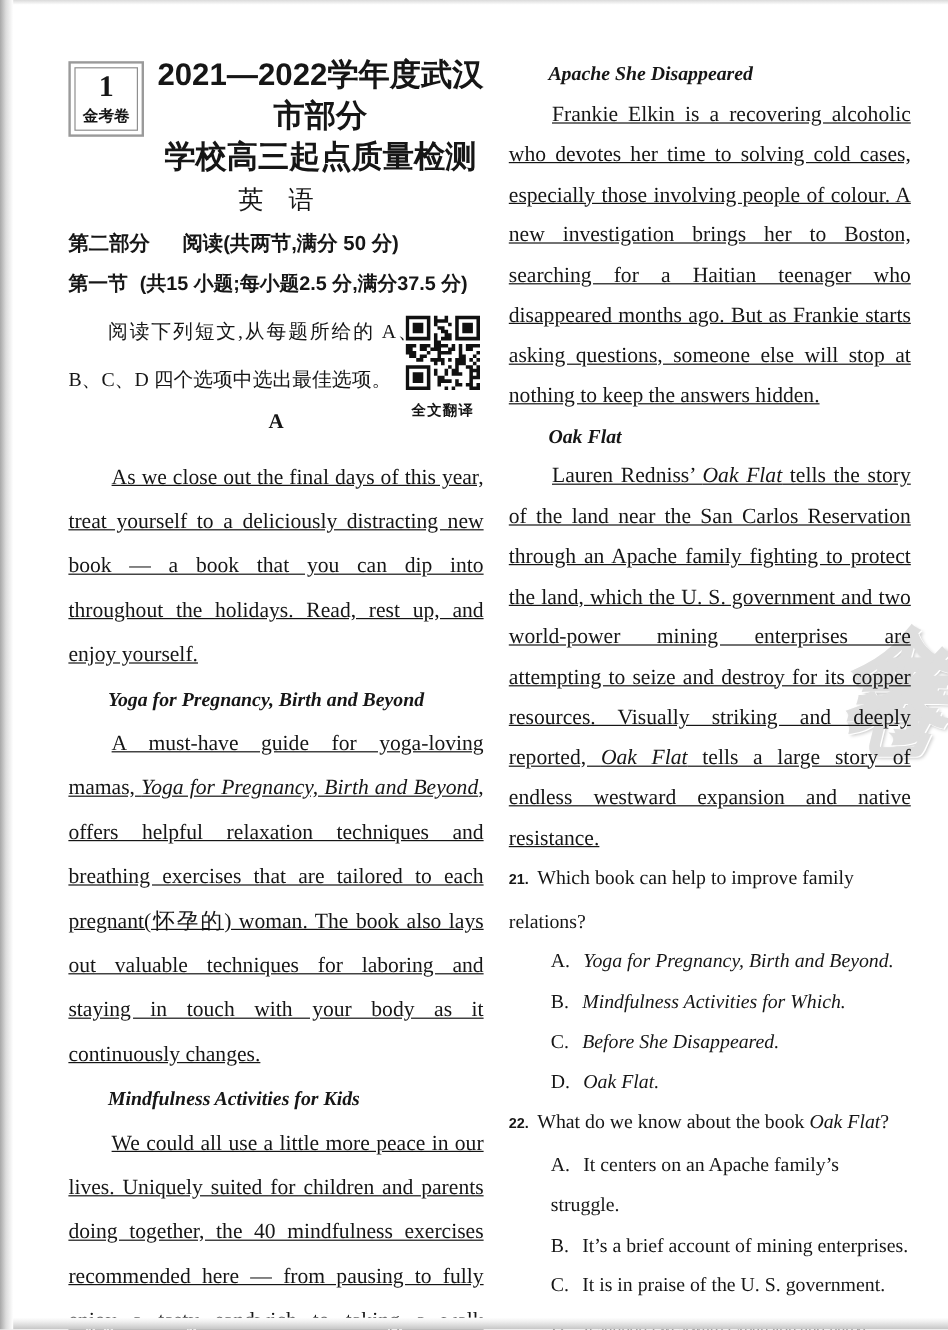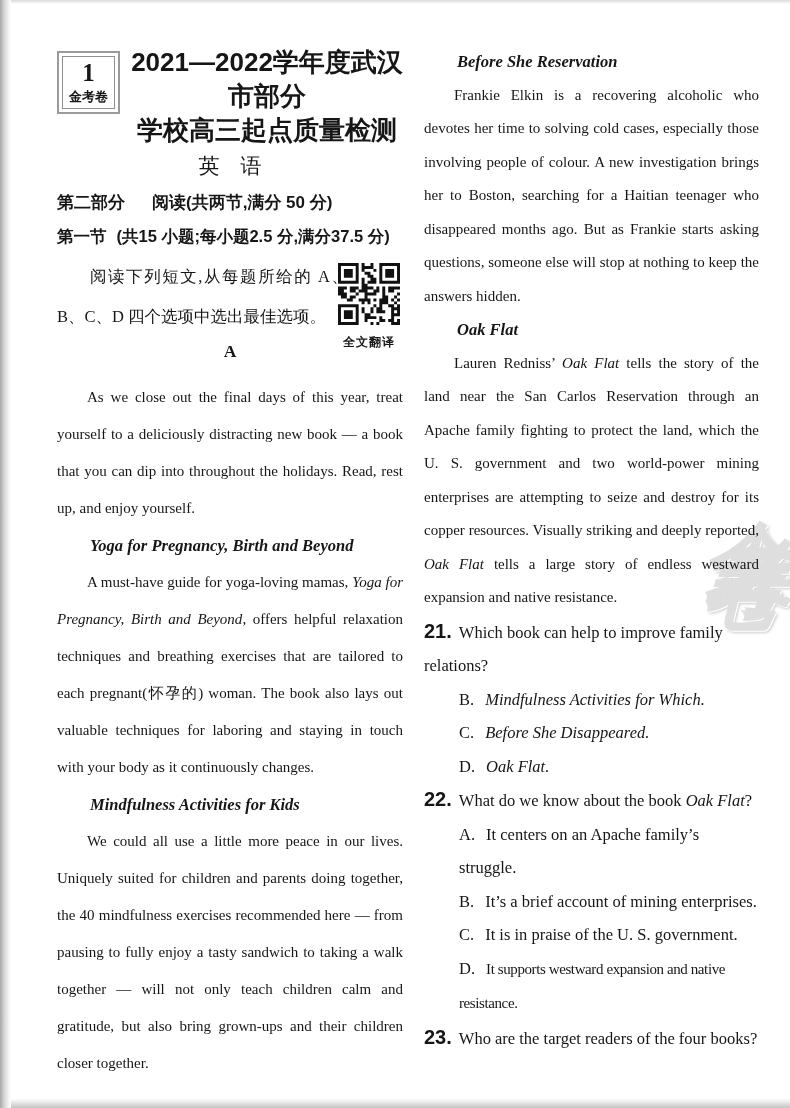--- a/index.html
+++ b/index.html
@@ -49,32 +49,32 @@
   .instr { width:291px; font-size:16.5px; line-height:40px; text-align:justify;
     text-indent:2em; }
   .qr { position:absolute; right:1px; top:6px; width:66px; text-align:center; }
   .qr svg { display:block; margin:0 auto; }
   .qr-caption { font-size:12px; margin-top:9px; font-weight:bold;
     font-family:"Liberation Sans",sans-serif; letter-spacing:1px; white-space:nowrap; }
 
   .passage-label { text-align:center; font-weight:bold; font-size:17.5px; margin-top:4px; }
 
   
-  .par { font-size:15px; line-height:37px; text-align:justify; text-indent:2em; }
+  .par { font-size:18px; line-height:37px; text-align:justify; text-indent:2em;text-decoration:underline; }
   .intro-par { margin-top:17px; }
   .book-heading { padding-left:2em; font-weight:bold; font-style:italic;
     font-size:16.5px; line-height:37px; }
   .col-right .par, .col-right .book-heading { line-height:33.5px; }
   .it { font-style:italic; }
 
   
   .q { font-size:16.5px; }
   .q-stem { line-height:33.5px; }
   .q-num { font-family:"Liberation Sans",sans-serif; font-weight:bold;
-    font-size:20px; margin-right:7px; }
+    font-size:12px; margin-right:7px; }
   .opt { padding-left:35px; line-height:33.5px; }
   .opt-label { margin-right:11px; }
   .condensed { font-size:15px; letter-spacing:-0.4px; }
 </style>
 </head>
 <body>
 
 <div class="edge-left"></div>
 <div class="edge-top"></div>
 <div class="edge-bottom"></div>
@@ -124,28 +124,29 @@
   <h3 class="book-heading">Yoga for Pregnancy, Birth and Beyond</h3>
   <p class="par"><span>A must-have guide for yoga-loving mamas, </span><span class="it">Yoga for Pregnancy, Birth and Beyond</span><span>, offers helpful relaxation techniques and breathing exercises that are tailored to each pregnant(怀孕的) woman. The book also lays out valuable techniques for laboring and staying in touch with your body as it continuously changes.</span></p>
 
   <h3 class="book-heading">Mindfulness Activities for Kids</h3>
   <p class="par"><span>We could all use a little more peace in our lives. Uniquely suited for children and parents doing together, the 40 mindfulness exercises recommended here — from pausing to fully enjoy a tasty sandwich to taking a walk together — will not only teach children calm and gratitude, but also bring grown-ups and their children closer together.</span></p>
 
 </div>
 
 <div class="col col-right">
 
-  <h3 class="book-heading">Before She Reservation</h3>
+  <h3 class="book-heading">Apache She Disappeared</h3>
   <p class="par"><span>Frankie Elkin is a recovering alcoholic who devotes her time to solving cold cases, especially those involving people of colour. A new investigation brings her to Boston, searching for a Haitian teenager who disappeared months ago. But as Frankie starts asking questions, someone else will stop at nothing to keep the answers hidden.</span></p>
 
   <h3 class="book-heading">Oak Flat</h3>
   <p class="par"><span>Lauren Redniss’ </span><span class="it">Oak Flat</span><span> tells the story of the land near the San Carlos Reservation through an Apache family fighting to protect the land, which the U. S. government and two world-power mining enterprises are attempting to seize and destroy for its copper resources. Visually striking and deeply reported, </span><span class="it">Oak Flat</span><span> tells a large story of endless westward expansion and native resistance.</span></p>
 
   <div class="q">
     <div class="q-stem"><span class="q-num">21.</span><span>Which book can help to improve family relations?</span></div>
+    <div class="opt"><span class="opt-label">A.</span><span class="it">Yoga for Pregnancy, Birth and Beyond.</span></div>
     <div class="opt"><span class="opt-label">B.</span><span class="it">Mindfulness Activities for Which.</span></div>
     <div class="opt"><span class="opt-label">C.</span><span class="it">Before She Disappeared.</span></div>
     <div class="opt"><span class="opt-label">D.</span><span class="it">Oak Flat.</span></div>
   </div>
 
   <div class="q">
     <div class="q-stem"><span class="q-num">22.</span><span>What do we know about the book </span><span class="it">Oak Flat</span><span>?</span></div>
     <div class="opt"><span class="opt-label">A.</span><span>It centers on an Apache family’s struggle.</span></div>
     <div class="opt"><span class="opt-label">B.</span><span>It’s a brief account of mining enterprises.</span></div>
     <div class="opt"><span class="opt-label">C.</span><span>It is in praise of the U. S. government.</span></div>

